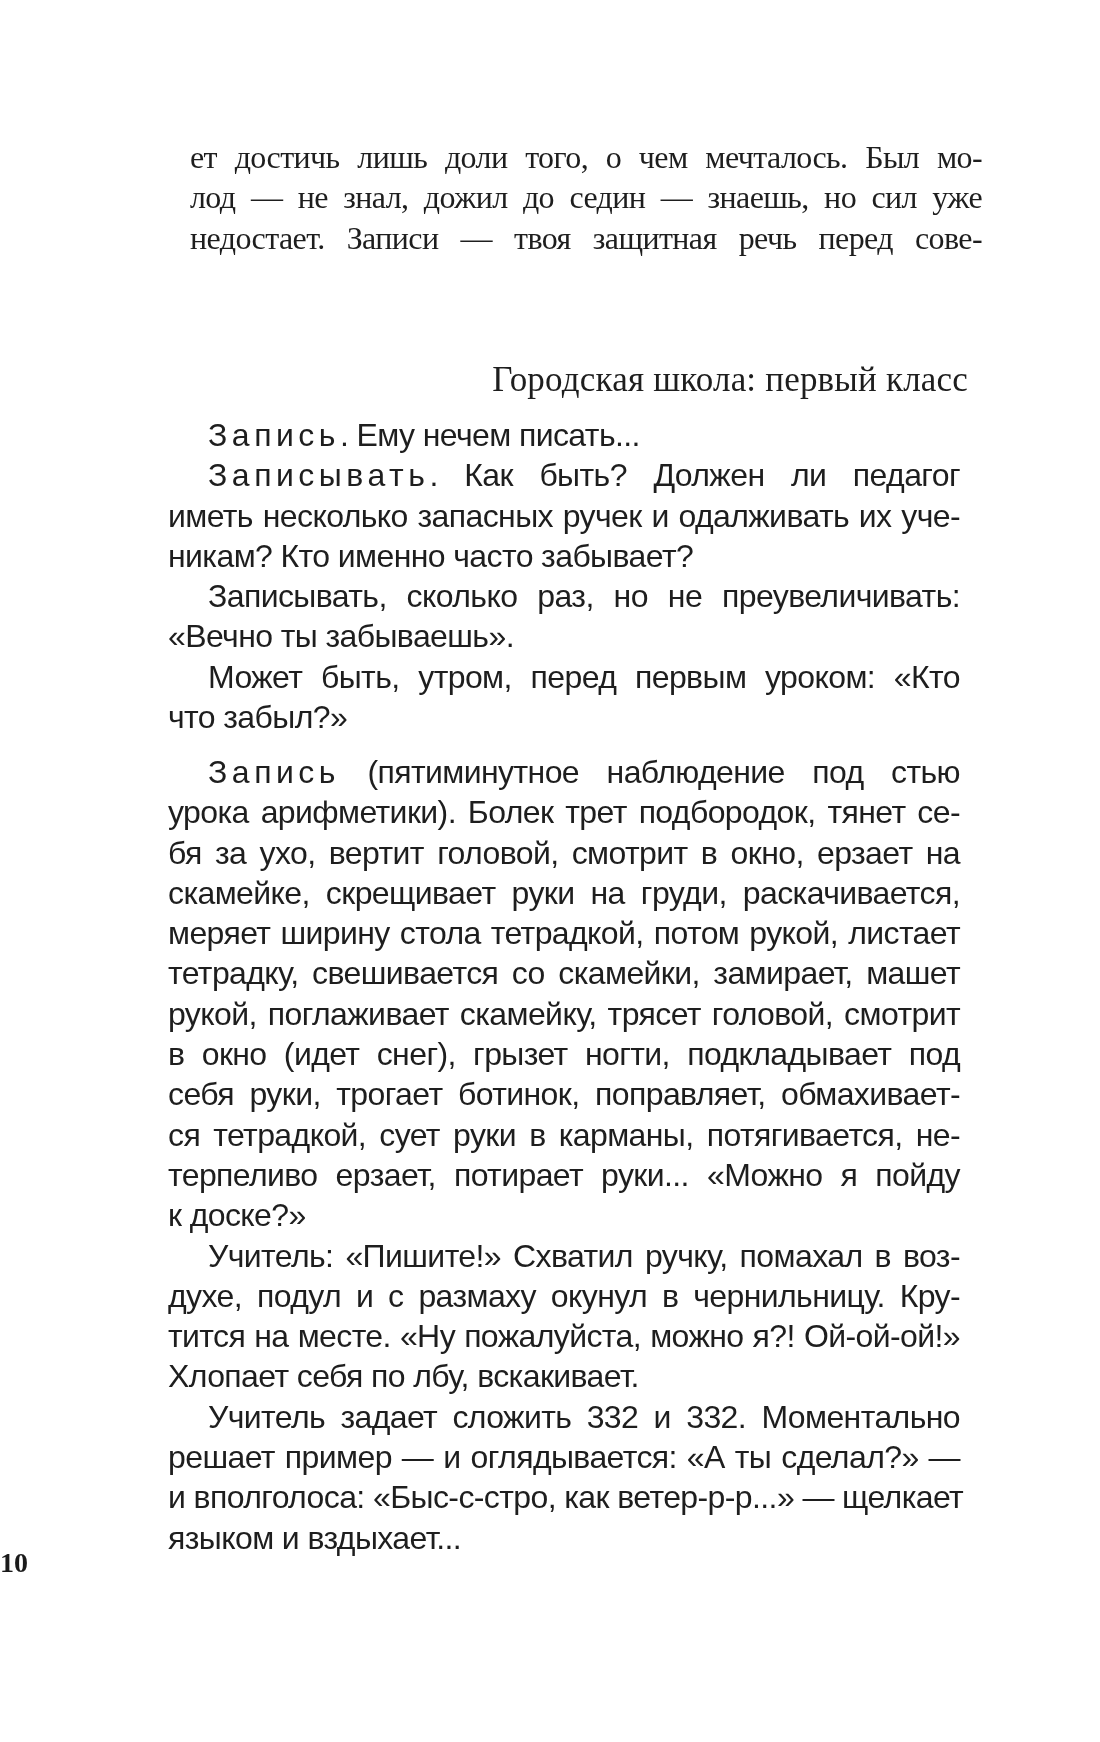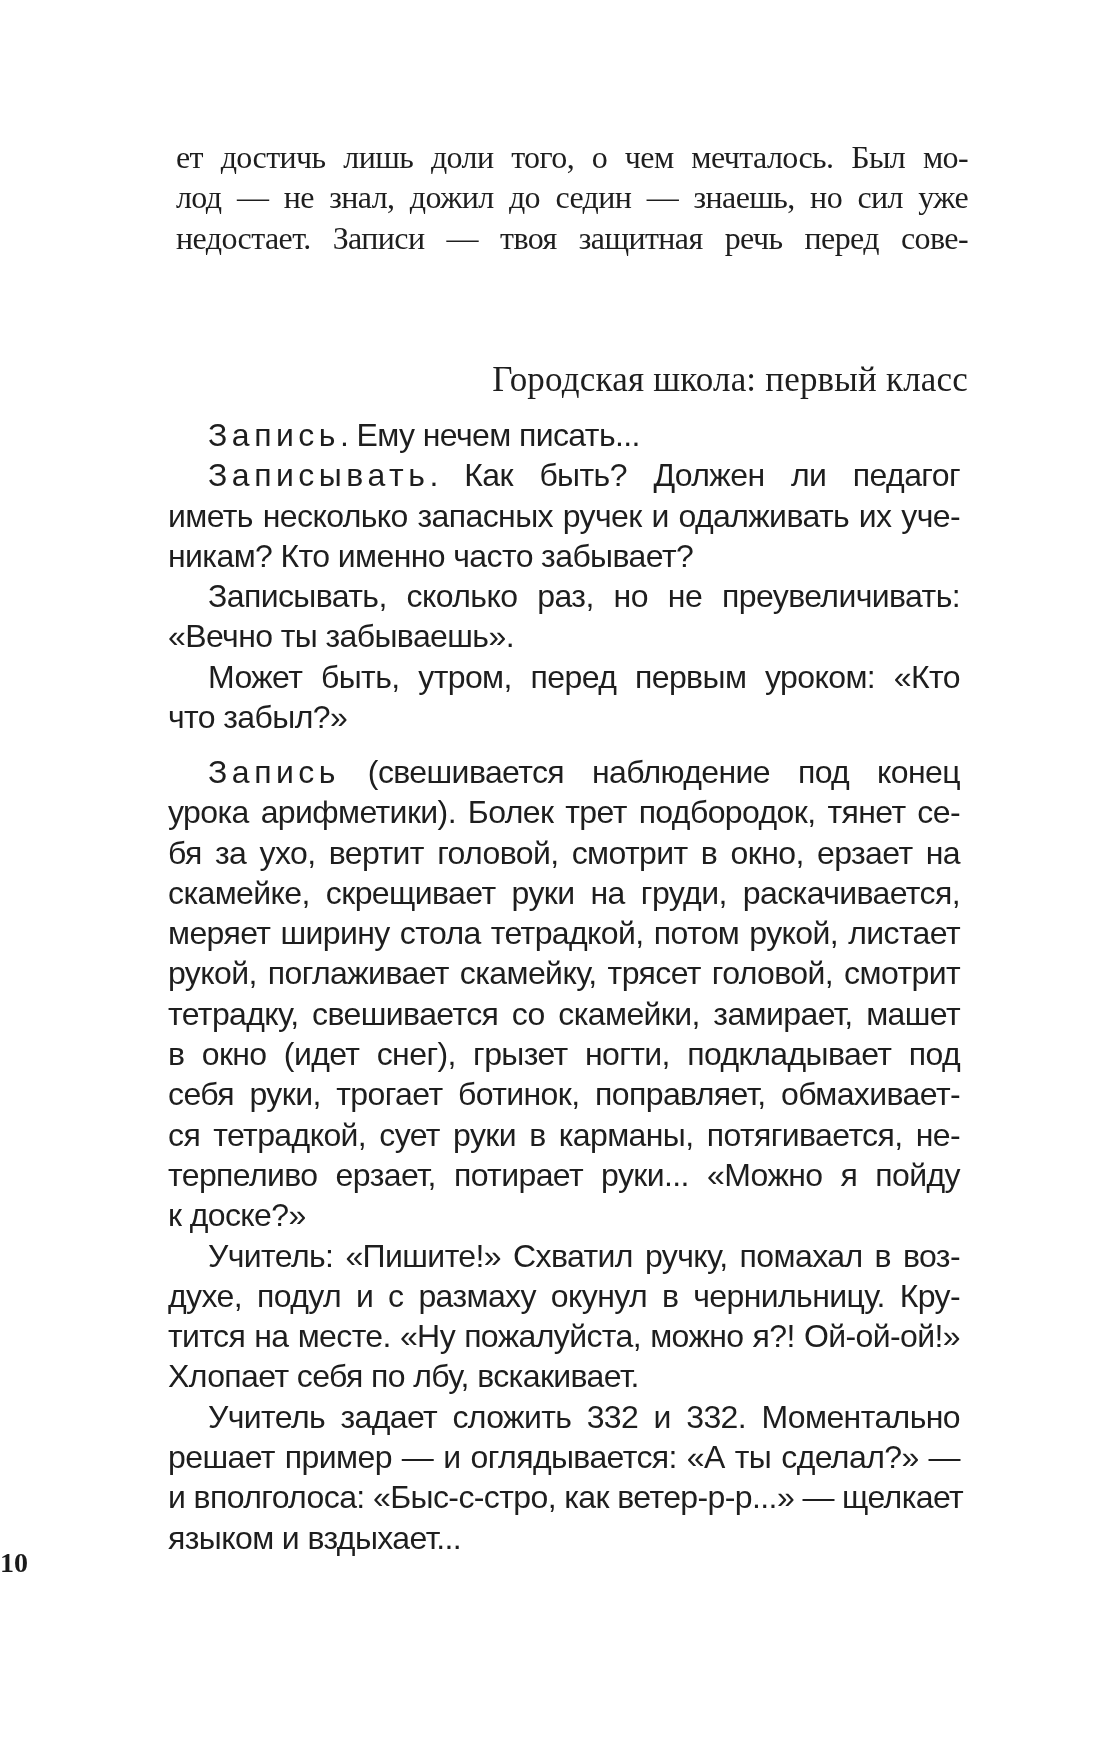--- a/index.html
+++ b/index.html
@@ -1,21 +1,21 @@
 <!DOCTYPE html>
 <html><head>
 <meta charset="utf-8">
 <style>
   html, body { margin: 0; padding: 0; background: #ffffff; }
   body { width: 1100px; height: 1742px; position: relative; overflow: hidden; }
   .page {
     position: absolute; left: 0; top: 0; width: 1100px; height: 1742px; background: #ffffff;
   }
   .column {
-    position: absolute; left: 176px; width: 792px; top: 137px;
+    position: absolute; left: 190px; width: 792px; top: 137px;
     font-family: "Liberation Serif", "DejaVu Serif", serif;
     font-size: 32px; line-height: 40.3px; color: #1e1e1e;
     letter-spacing: -0.6px;
   }
   .line {
     display: block; height: 40.3px; white-space: nowrap;
     text-align: justify; text-align-last: justify;
   }
   .line.last { text-align-last: left; }
   .line.indent { padding-left: 40px; }
@@ -53,27 +53,27 @@
     <span class="line indent"><span class="spaced">Записывать</span><span>. Как быть? Должен ли педагог</span></span>
     <span class="line">иметь несколько запасных ручек и одалживать их уче-</span>
     <span class="line last">никам? Кто именно часто забывает?</span>
     <span class="line indent">Записывать, сколько раз, но не преувеличивать:</span>
     <span class="line last">«Вечно ты забываешь».</span>
     <span class="line indent">Может быть, утром, перед первым уроком: «Кто</span>
     <span class="line last">что забыл?»</span>
   </div>
 
   <div class="block" style="top:752px;">
-    <span class="line indent"><span class="spaced">Запись</span><span> (свешивается наблюдение под конец</span></span>
+    <span class="line indent"><span class="spaced">Запись</span><span> (пятиминутное наблюдение под стью</span></span>
     <span class="line">урока арифметики). Болек трет подбородок, тянет се-</span>
     <span class="line">бя за ухо, вертит головой, смотрит в окно, ерзает на</span>
     <span class="line">скамейке, скрещивает руки на груди, раскачивается,</span>
     <span class="line">меряет ширину стола тетрадкой, потом рукой, листает</span>
+    <span class="line">тетрадку, свешивается со скамейки, замирает, машет</span>
     <span class="line">рукой, поглаживает скамейку, трясет головой, смотрит</span>
-    <span class="line">тетрадку, свешивается со скамейки, замирает, машет</span>
     <span class="line">в окно (идет снег), грызет ногти, подкладывает под</span>
     <span class="line">себя руки, трогает ботинок, поправляет, обмахивает-</span>
     <span class="line">ся тетрадкой, сует руки в карманы, потягивается, не-</span>
     <span class="line">терпеливо ерзает, потирает руки... «Можно я пойду</span>
     <span class="line last">к доске?»</span>
     <span class="line indent">Учитель: «Пишите!» Схватил ручку, помахал в воз-</span>
     <span class="line">духе, подул и с размаху окунул в чернильницу. Кру-</span>
     <span class="line">тится на месте. «Ну пожалуйста, можно я?! Ой-ой-ой!»</span>
     <span class="line last">Хлопает себя по лбу, вскакивает.</span>
     <span class="line indent">Учитель задает сложить 332 и 332. Моментально</span>

